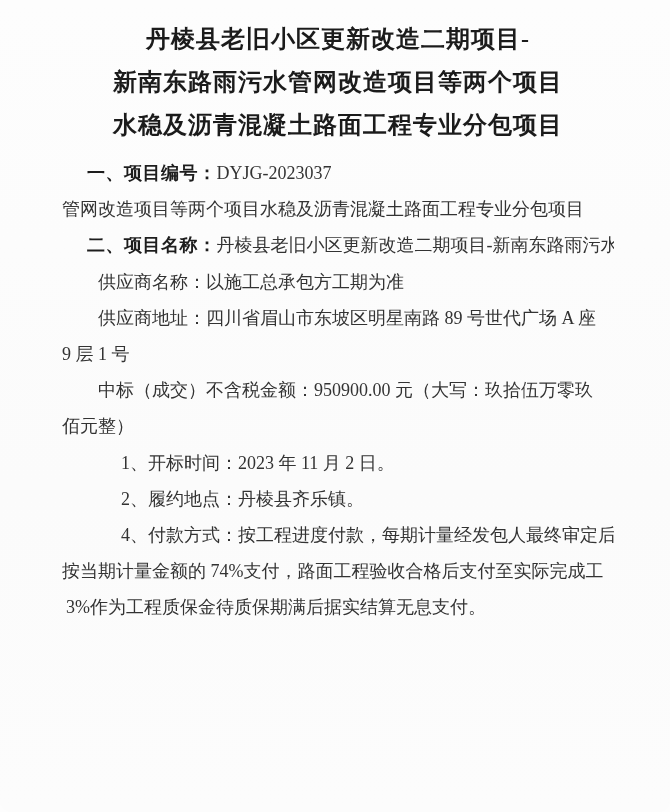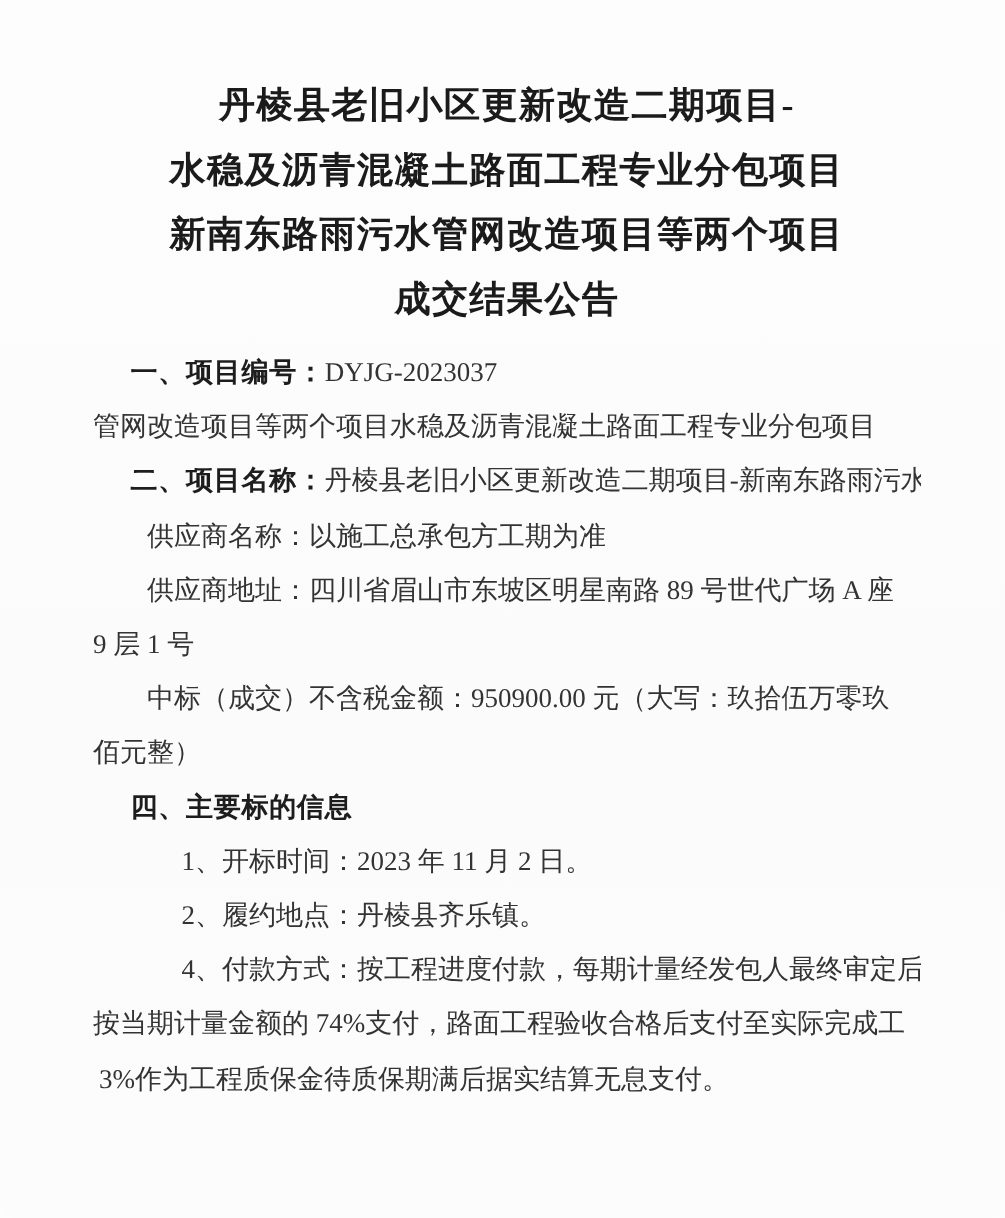--- a/index.html
+++ b/index.html
@@ -11,21 +11,21 @@
     width: 670px;
     height: 812px;
     overflow: hidden;
     color: #343434;
     font-family: "Liberation Serif", "DejaVu Serif", serif;
   }
   .page {
     box-sizing: border-box;
     width: 670px;
     height: 812px;
-    padding: 50px 56px 0 62px;
+    padding: 18px 56px 0 62px;
     background:
       linear-gradient(180deg, #fdfdfd 0%, #fbfbfb 60%, #fcfcfc 100%);
     border-radius: 11px;
   }
   .title-block {
     text-align: center;
     font-size: 24px;
     line-height: 43px;
     font-weight: 700;
     color: #1b1b1b;
@@ -52,23 +52,22 @@
     letter-spacing: 0.5px;
   }
 </style>
 </head>
 <body>
 
 <div class="page">
 
   <div class="title-block">
     <div class="tl">丹棱县老旧小区更新改造二期项目-</div>
+    <div class="tl">新南东路雨污水管网改造项目等两个项目</div>
     <div class="tl">水稳及沥青混凝土路面工程专业分包项目</div>
-    <div class="tl">新南东路雨污水管网改造项目等两个项目</div>
-    <div class="tl">成交结果公告</div>
   </div>
 
   <div class="body-block">
 
     <div class="ln ind-h"><span class="lbl">一、项目编号：</span><span>DYJG-2023037</span></div>
 
     <div class="ln"><span>管网改造项目等两个项目水稳及沥青混凝土路面工程专业分包项目</span></div>
 
     <div class="ln ind-h"><span class="lbl">二、项目名称：</span><span>丹棱县老旧小区更新改造二期项目-新南东路雨污水</span></div>
 
@@ -76,21 +75,20 @@
     <div class="ln ind-p2"><span>供应商名称：以施工总承包方工期为准</span></div>
 
     <div class="ln ind-p2"><span>供应商地址：四川省眉山市东坡区明星南路 89 号世代广场 A 座</span></div>
 
     <div class="ln"><span>9 层 1 号</span></div>
 
     <div class="ln ind-p2"><span>中标（成交）不含税金额：950900.00 元（大写：玖拾伍万零玖</span></div>
 
     <div class="ln"><span>佰元整）</span></div>
 
-    <div class="ln ind-h"><span class="lbl">四、主要标的信息</span></div>
 
     <div class="ln ind-p3"><span>1、开标时间：2023 年 11 月 2 日。</span></div>
 
     <div class="ln ind-p3"><span>2、履约地点：丹棱县齐乐镇。</span></div>
 
 
     <div class="ln ind-p3"><span>4、付款方式：按工程进度付款，每期计量经发包人最终审定后，</span></div>
 
     <div class="ln"><span>按当期计量金额的 74%支付，路面工程验收合格后支付至实际完成工</span></div>
 

